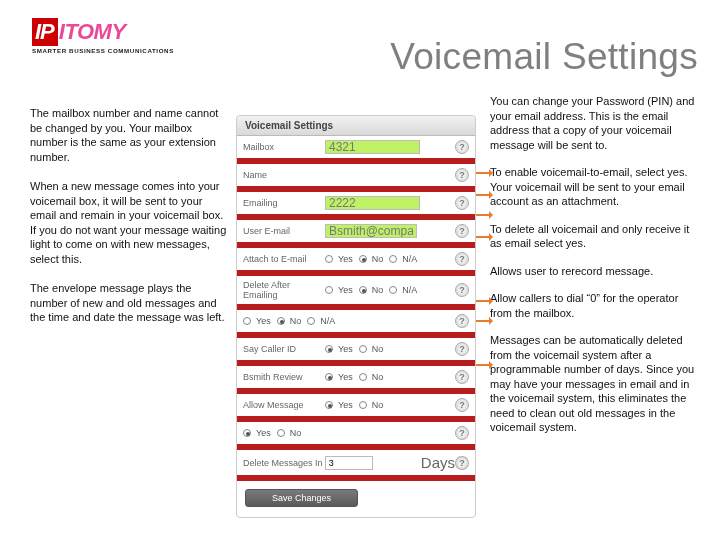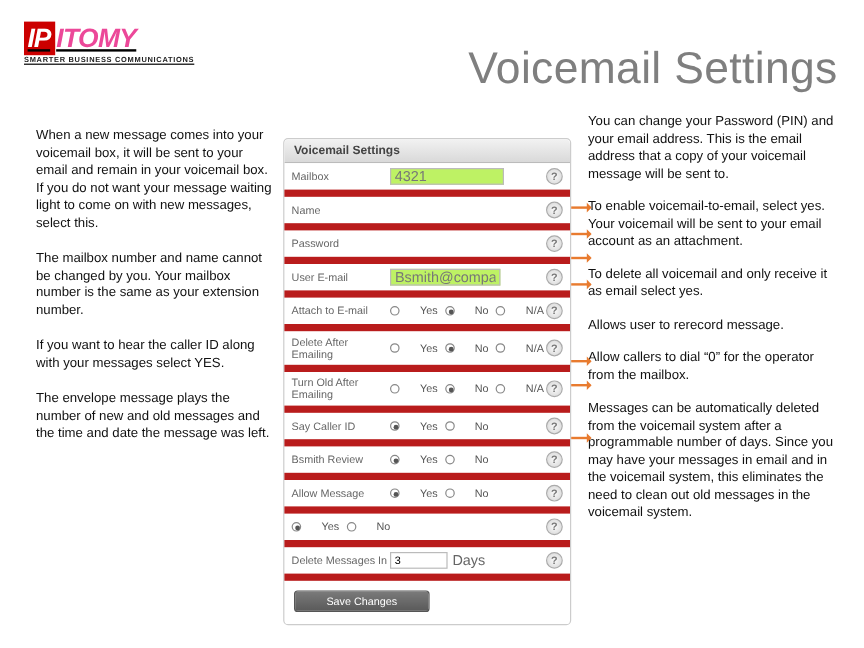--- a/index.html
+++ b/index.html
@@ -7,23 +7,22 @@
     width: 720px;
     height: 540px;
     background: #fff;
     font-family: Arial, Helvetica, sans-serif;
     position: relative;
     overflow: hidden;
   }
   .logo {
     position: absolute;
     top: 18px;
-    left: 20px;
+    left: 32px;
     width: 156px;
-    text-decoration: underline;
   }
   .logo-main { display: flex; align-items: center; }
   .logo-ip {
     background: #c00;
     color: #fff;
     font-weight: 900;
     font-size: 22px;
     padding: 1px 4px 1px 3px;
     letter-spacing: -1px;
     font-style: italic;
@@ -112,21 +111,21 @@
   .pval input.txt {
     width: 95px;
     height: 14px;
     border: 1px solid #bbb;
     background: #bef264;
     font-size: 12px;
     padding: 0 3px;
     color: #777;
   }
   .yesno { display: flex; gap: 6px; align-items: center; }
-  .yesno label { display: flex; align-items: center; gap: 17px; color: #555; font-size: 9px; }
+  .yesno label { display: flex; align-items: center; gap: 5px; color: #555; font-size: 9px; }
   .yesno .r {
     width: 8px; height: 8px; border-radius: 50%;
     border: 1px solid #888; display: inline-block; background:#fff;
   }
   .yesno .r.sel::after {
     content:""; display:block; width:4px;height:4px;background:#555;
     border-radius:50%; margin:2px;
   }
   .help {
     width: 14px; height: 14px; border-radius: 50%;
@@ -143,21 +142,21 @@
     font-size: 9px;
     padding: 3px 26px;
     border: 1px solid #555;
     border-radius: 3px;
     display: inline-block;
   }
   .daysbox {
     display:inline-flex; align-items:center; gap:4px;
   }
   .daysbox input { width:48px; height:14px; border:1px solid #bbb; font-size:9px; padding:0 3px; }
-  .daysbox span { color:#666; font-size:12px; }
+  .daysbox span { color:#666; font-size:15px;margin-left:44px; }
   .aline {
     position:absolute;
     height:2px;
     background:#e87b2f;
   }
   .aline::after{
     content:"";
     position:absolute;
     right:-5px; top:-3px;
     border:4px solid transparent;
@@ -171,23 +170,22 @@
   <div class="logo-main">
     <span class="logo-ip">IP</span>
     <span class="logo-itomy">ITOMY</span>
   </div>
   <div class="logo-tag">SMARTER BUSINESS COMMUNICATIONS</div>
 </div>
 
 <div class="title">Voicemail Settings</div>
 
 <div class="col-left">
+  <p>The mailbox number and name cannot be changed by you.  Your mailbox number is the same as your extension number.</p>
   <p>When a new message comes into your voicemail box, it will be sent to your email and remain in your voicemail box.  If you do not want your message waiting light to come on with new messages, select this.</p>
-  <p>The mailbox number and name cannot be changed by you.  Your mailbox number is the same as your extension number.</p>
-  <p>If you want to hear the caller ID along with your messages select YES.</p>
   <p>The envelope message plays the number of new and old messages and the time and date the message was left.</p>
 </div>
 
 <div class="col-right">
   <p>You can change your Password (PIN) and your email address.  This is the email address that a copy of your voicemail message will be sent to.</p>
   <p>To enable voicemail-to-email, select yes.  Your voicemail will be sent to your email account as an attachment.</p>
   <p>To delete all voicemail and only receive it as email select yes.</p>
   <p>Allows user to rerecord message.</p>
   <p>Allow callers to dial “0” for the operator from the mailbox.</p>
   <p>Messages can be automatically deleted from the voicemail system after a programmable number of days.  Since you may have your messages in email and in the voicemail system, this eliminates the need to clean out old messages in the voicemail system.</p>
@@ -201,21 +199,22 @@
     <div class="pval"><input class="txt" readonly="" value="4321" style=""></div>
     <div class="help">?</div>
   </div>
 
   <div class="prow">
     <div class="plabel">Name</div>
     <div class="help">?</div>
   </div>
 
   <div class="prow">
-    <div class="plabel">Password</div>
+    <div class="plabel">Emailing</div>
+    <div class="pval"><input class="txt" value="2222" style=""></div>
     <div class="help">?</div>
   </div>
 
   <div class="prow">
     <div class="plabel">User E-mail</div>
     <div class="pval"><input class="txt" style="width: 92px;" value="Bsmith@company.com"></div>
     <div class="help">?</div>
   </div>
 
   <div class="prow">
@@ -250,21 +249,20 @@
         </label>
       <label>
           <span class="r"></span>
           <span>N/A</span>
         </label>
     </div>
     <div class="help">?</div>
   </div>
 
   <div class="prow">
-    <div class="plabel">Turn Old After Emailing</div>
     <div class="pval yesno">
       <label>
           <span class="r"></span>
           <span>Yes</span>
         </label>
       <label>
           <span class="r sel"></span>
           <span>No</span>
         </label>
       <label>

